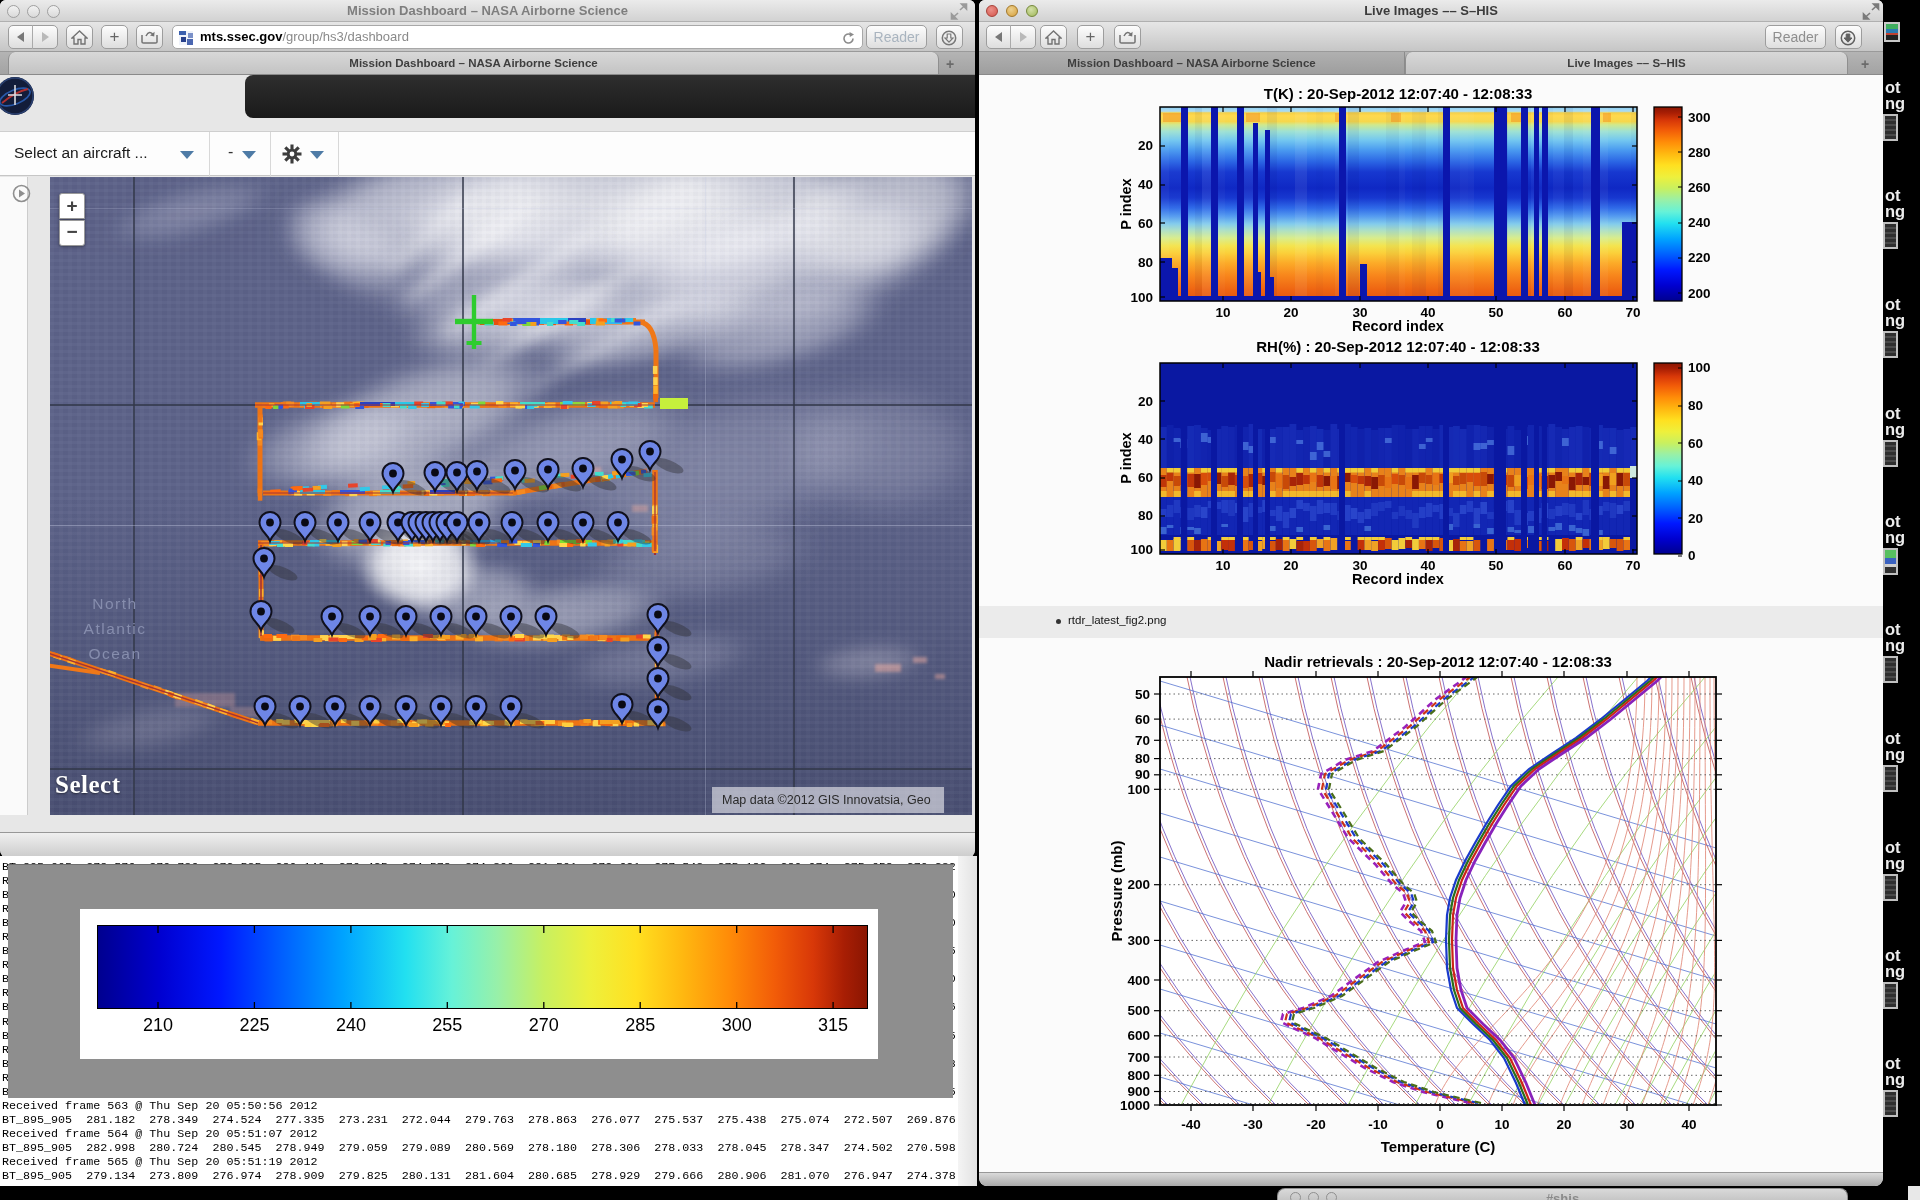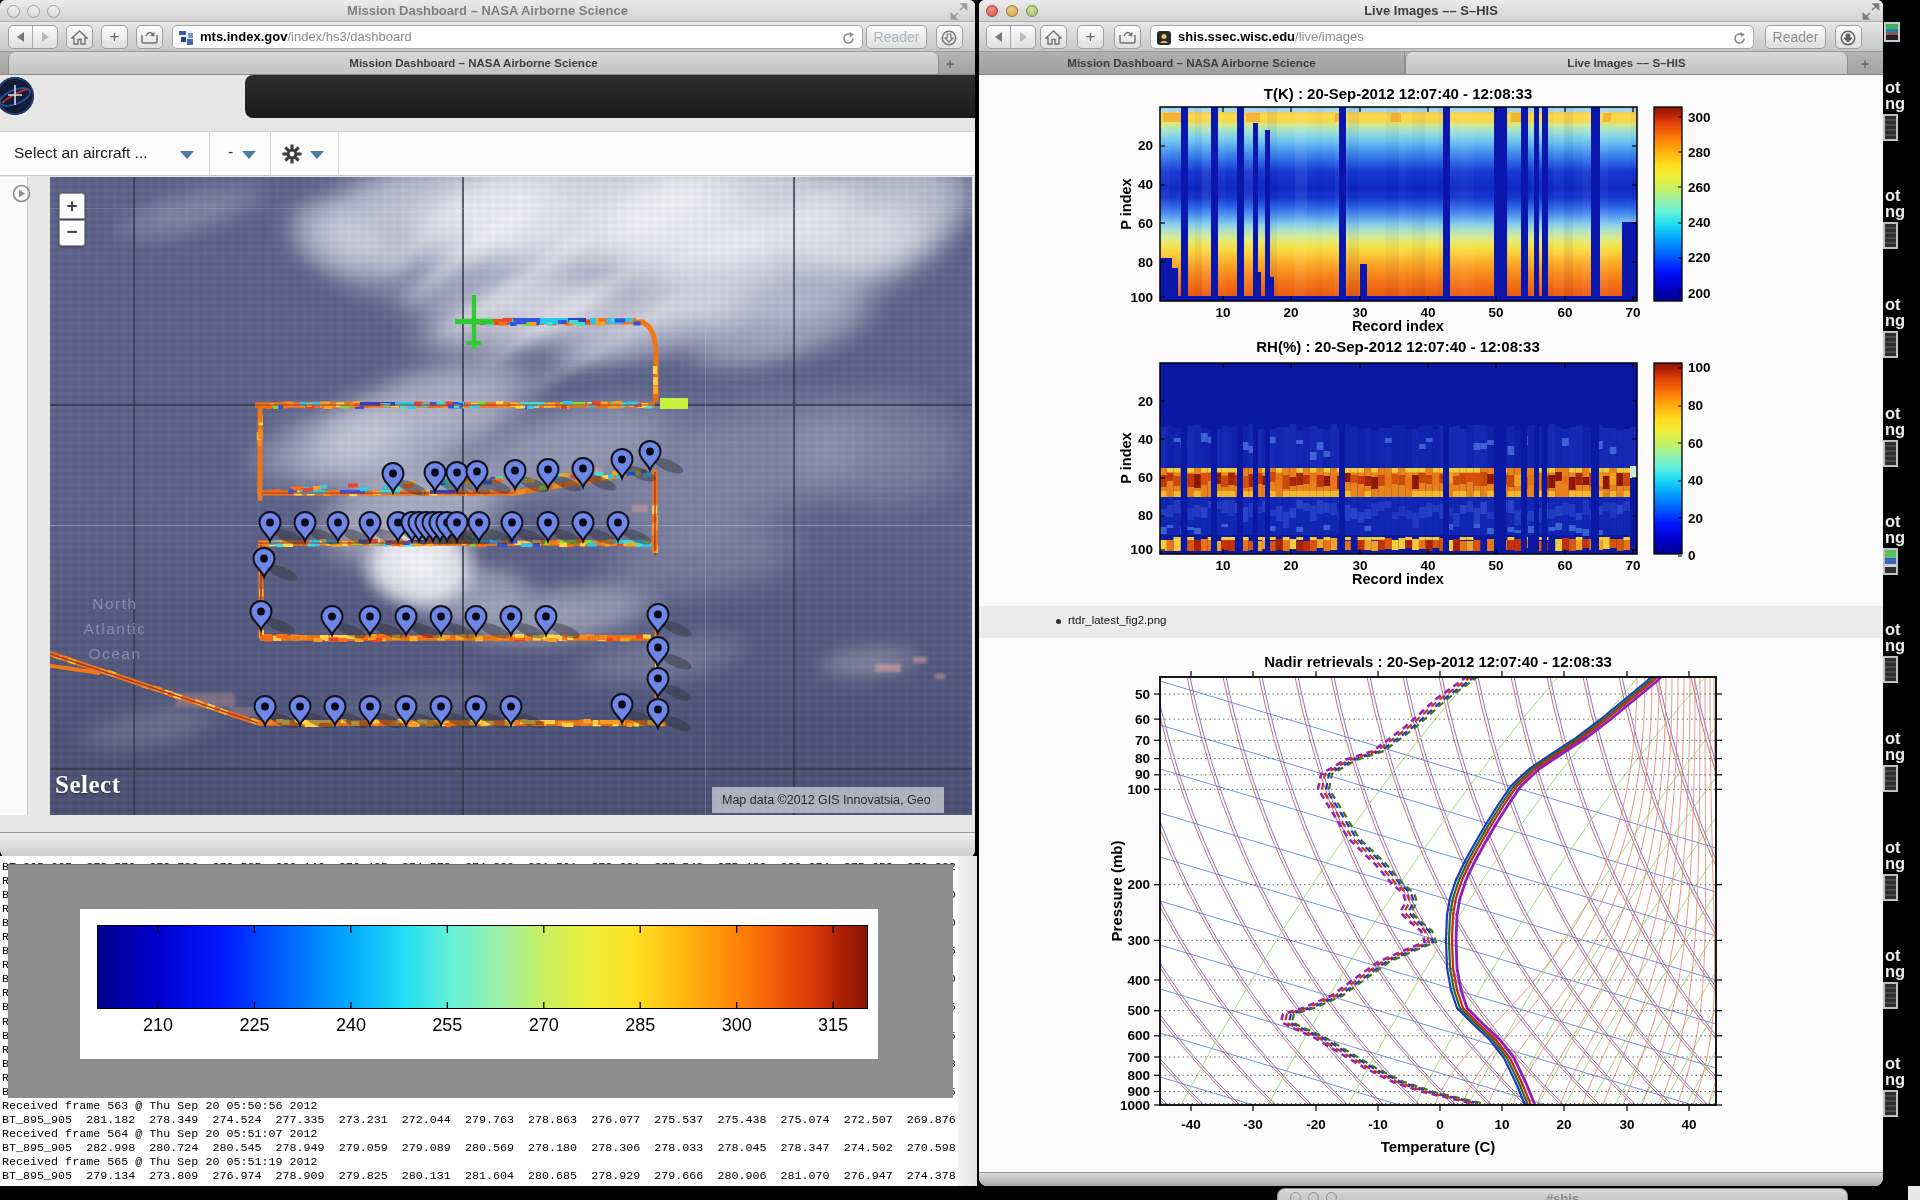--- a/index.html
+++ b/index.html
@@ -61,21 +61,21 @@
    <path d="M13.6 0.8 L13.2 5.4 L9 4.6 Z" fill="#737373"></path>
       </svg>
   <div class="urlf" style="left:172px;width:691px;padding-left:27px;">
     <svg class="abs" style="left:6px;top:5px;" width="14" height="14">
           <rect width="14" height="14" fill="#eef2fa"></rect>
       <rect x="0" y="0" width="7" height="4" fill="#3a5fae"></rect>
           <rect x="9" y="2" width="5" height="5" fill="#7a90c8"></rect>
       <rect x="2" y="6" width="5" height="5" fill="#27408b"></rect>
           <rect x="8" y="8" width="6" height="6" fill="#4a66b0"></rect>
         </svg>
-    <b>mts.index.gov</b><span style="color:#8a8a8a;">/index/hs3/dashboard</span>
+    <b>mts.ssec.gov</b><span style="color:#8a8a8a;">/group/hs3/dashboard</span>
     <svg class="abs" style="right:7px;top:6px;" width="13" height="13" viewBox="0 0 13 13">
      <path d="M11 6.5 A4.5 4.5 0 1 1 8.7 2.6" fill="none" stroke="#8b8b8b" stroke-width="1.6"></path>
      <path d="M7.5 0 L12 2.5 L7.8 5 Z" fill="#8b8b8b"></path>
         </svg>
   </div>
   <div class="tbtn" style="left:866px;width:61px;font-size:14px;line-height:22px;color:#a9b4bf;">Reader</div>
   <div class="tbtn" style="left:936px;width:27px;"></div>
   <svg class="abs" style="left:941px;top:8px;" width="16" height="16" viewBox="0 0 16 16">
     <circle cx="8" cy="8" r="6.7" fill="none" stroke="#787878" stroke-width="1.5"></circle>
     <path d="M6.2 4 L9.8 4 L9.8 8 L12 8 L8 12.2 L4 8 L6.2 8 Z" fill="none" stroke="#787878" stroke-width="1.2"></path>
@@ -927,32 +927,20 @@
   <svg class="abs" style="left:66px;top:8px;" width="17" height="15" viewBox="0 0 17 15">
    <path d="M8.5 1 L1 8 L3 8 L3 14 L7 14 L7 9.5 L10 9.5 L10 14 L14 14 L14 8 L16 8 Z" fill="none" stroke="#737373" stroke-width="1.4"></path>
       </svg>
   <div class="tbtn" style="left:98px;width:27px;font-size:17px;line-height:22px;">+</div>
   <div class="tbtn" style="left:135px;width:27px;"></div>
   <svg class="abs" style="left:140px;top:9px;" width="17" height="13" viewBox="0 0 17 13">
    <path d="M1 4 L1 11 Q1 12 2.5 12 L14.5 12 Q16 12 16 11 L16 4" fill="none" stroke="#737373" stroke-width="1.5"></path>
    <path d="M5 5 Q8.5 -1.5 12.5 4.2" fill="none" stroke="#737373" stroke-width="1.5"></path>
    <path d="M13.6 0.8 L13.2 5.4 L9 4.6 Z" fill="#737373"></path>
       </svg>
-  <div class="urlf" style="left:171px;width:604px;padding-left:27px;">
-    <svg class="abs" style="left:6px;top:5px;" width="14" height="14">
-          <rect width="14" height="14" rx="3" fill="#2b2b2b"></rect>
-      <circle cx="7" cy="5.5" r="2.5" fill="#e8c060"></circle>
-          <path d="M3 12 Q7 7.5 11 12 Z" fill="#e8c060"></path>
-        </svg>
-    <b>shis.ssec.wisc.edu</b><span style="color:#8a8a8a;">/live/images</span>
-    <svg class="abs" style="right:7px;top:6px;" width="13" height="13" viewBox="0 0 13 13">
-     <path d="M11 6.5 A4.5 4.5 0 1 1 8.7 2.6" fill="none" stroke="#8b8b8b" stroke-width="1.6"></path>
-     <path d="M7.5 0 L12 2.5 L7.8 5 Z" fill="#8b8b8b"></path>
-        </svg>
-  </div>
   <div class="tbtn" style="left:786px;width:61px;font-size:14px;line-height:22px;color:#8f8f8f;">Reader</div>
   <div class="tbtn" style="left:856px;width:27px;"></div>
   <svg class="abs" style="left:861px;top:8px;" width="16" height="16" viewBox="0 0 16 16">
     <circle cx="8" cy="8" r="6.7" fill="none" stroke="#606060" stroke-width="1.5"></circle>
     <path d="M6.2 4 L9.8 4 L9.8 8 L12 8 L8 12.2 L4 8 L6.2 8 Z" fill="#606060" stroke="#606060" stroke-width="1"></path>
       </svg>
  </div>
  <div class="tabbar">
   <div class="tab" style="left:0px;width:426px;background:linear-gradient(#b0b0b0,#9e9e9e);border-right:1px solid #8b8b8b;">Mission Dashboard – NASA Airborne Science</div>
   <div class="tab atab" style="left:426px;width:443px;">Live Images –– S–HIS</div>

